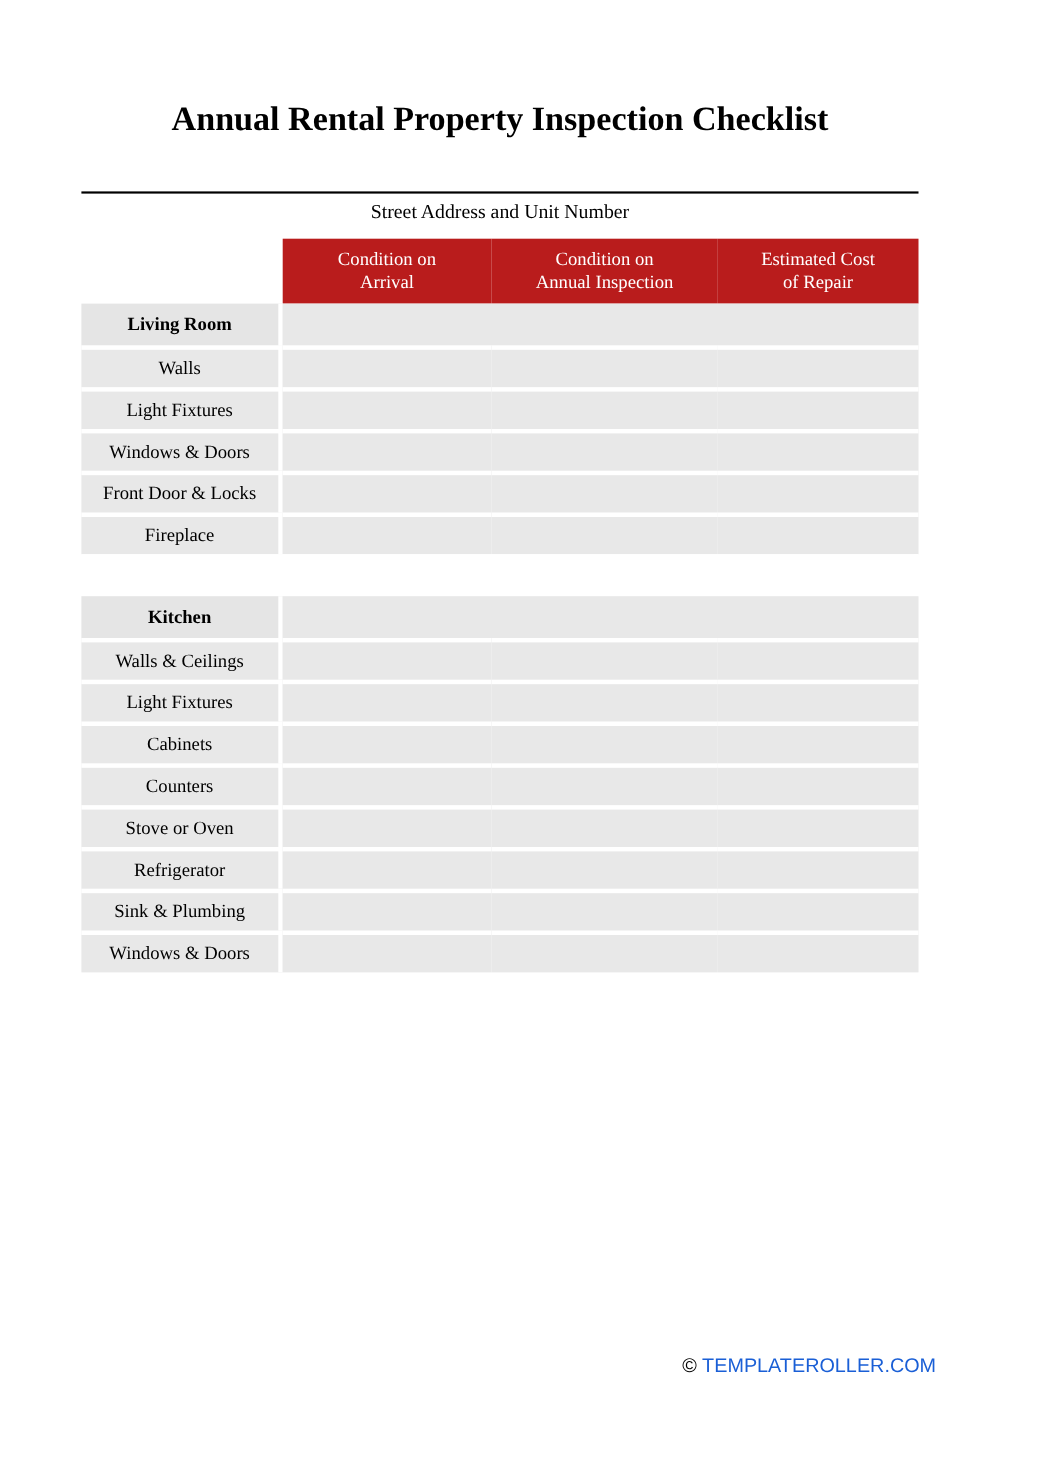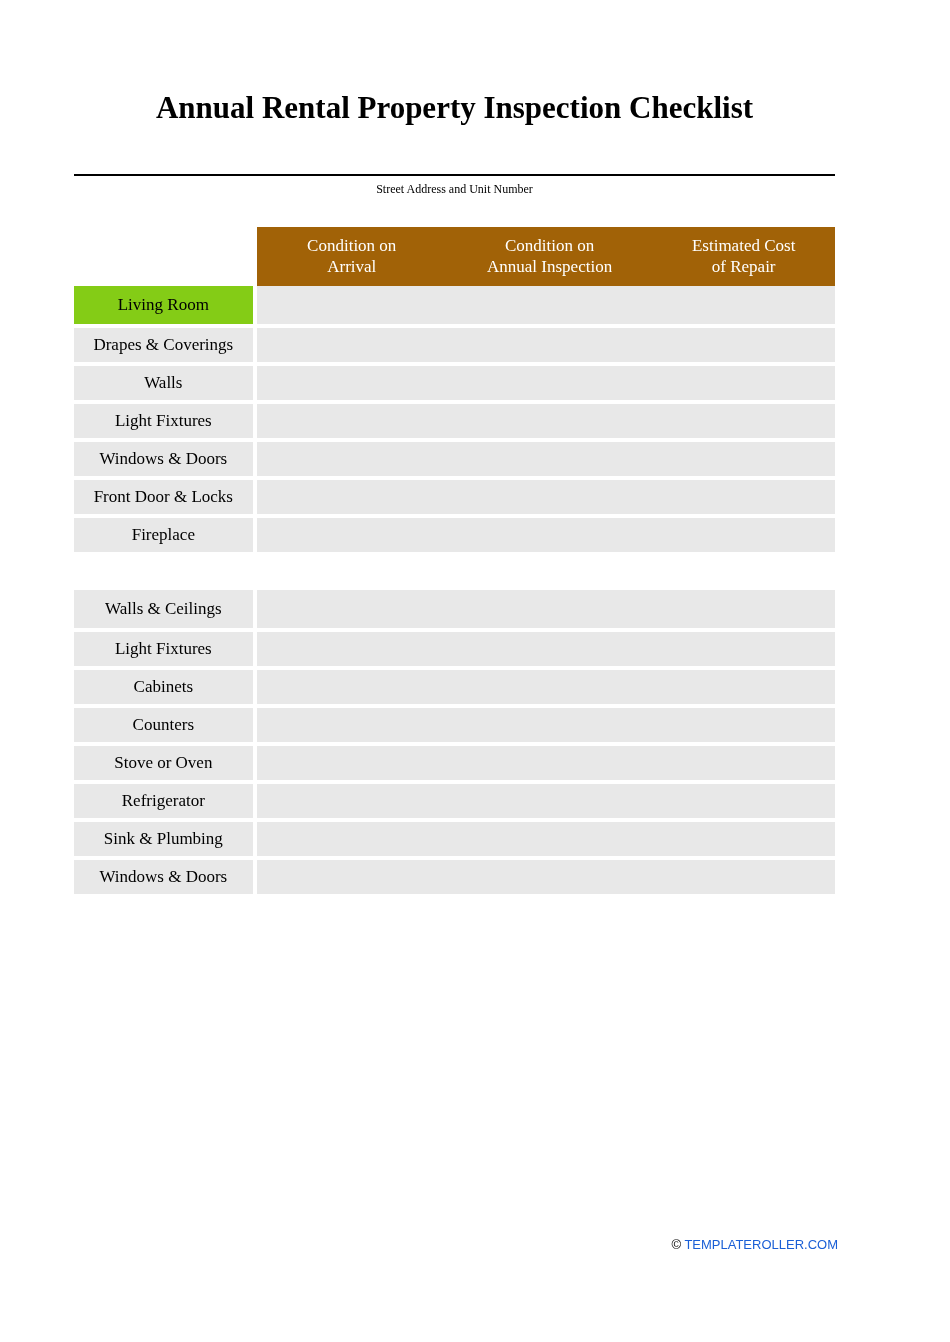--- a/index.html
+++ b/index.html
@@ -20,75 +20,75 @@
     text-align: center;
     margin-bottom: 48px;
   }
   .address-line {
     border-bottom: 2px solid #000;
     height: 2px;
     margin-bottom: 6px;
   }
   .address-caption {
     text-align: center;
-    font-size: 12px;
-    margin-bottom: 30px;
+    font-size: 18px;
+    margin-bottom: 14px;
   }
   table {
     width: 100%;
     border-collapse: separate;
     border-spacing: 0;
   }
   th, td {
     font-size: 17px;
     vertical-align: middle;
   }
   thead th {
-    background: #a16207;
+    background: #b91c1c;
     color: #fff;
     font-weight: normal;
     padding: 8px 6px;
     text-align: center;
     line-height: 1.25;
   }
   thead th:first-child {
     background: #fff;
   }
   .col-label { width: 24%; }
   .col-a { width: 25%; }
   .col-b { width: 27%; }
   .col-c { width: 24%; }
   tbody tr td {
     background: #e8e8e8;
     height: 38px;
     text-align: center;
   }
   tbody tr.section td:first-child {
-    background: #84cc16;
-    font-weight: normal;
+    background: #e5e5e5;
+    font-weight: bold;
   }
   tbody tr td:first-child {
     border-right: 4px solid #fff;
   }
   tbody tr.spacer td {
     background: #fff;
     height: 38px;
   }
   tbody tr + tr td {
     border-top: 4px solid #fff;
   }
   tbody tr.spacer + tr td {
     border-top: none;
   }
   .footer {
     position: absolute;
     bottom: 90px;
-    right: 112px;
+    right: 99px;
     font-family: Arial, Helvetica, sans-serif;
-    font-size: 13px;
+    font-size: 18px;
     color: #000;
   }
   .footer a {
     color: #1a5fd6;
     text-decoration: none;
   }
 </style>
 </head>
 <body>
 
@@ -112,26 +112,20 @@
         <th>Condition on<br>Annual Inspection</th>
         <th>Estimated Cost<br>of Repair</th>
       </tr>
     </thead>
     <tbody id="table-body">
     <tr class="section">
           <td>Living Room</td>
           <td colspan="3"></td>
         </tr>
         <tr>
-          <td>Drapes &amp; Coverings</td>
-          <td></td>
-          <td></td>
-          <td></td>
-        </tr>
-        <tr>
           <td>Walls</td>
           <td></td>
           <td></td>
           <td></td>
         </tr>
         <tr>
           <td>Light Fixtures</td>
           <td></td>
           <td></td>
           <td></td>
@@ -149,20 +143,24 @@
           <td></td>
         </tr>
         <tr>
           <td>Fireplace</td>
           <td></td>
           <td></td>
           <td></td>
         </tr>
         <tr class="spacer">
           <td colspan="4"></td>
+        </tr>
+        <tr class="section">
+          <td>Kitchen</td>
+          <td colspan="3"></td>
         </tr>
         <tr>
           <td>Walls &amp; Ceilings</td>
           <td></td>
           <td></td>
           <td></td>
         </tr>
         <tr>
           <td>Light Fixtures</td>
           <td></td>

